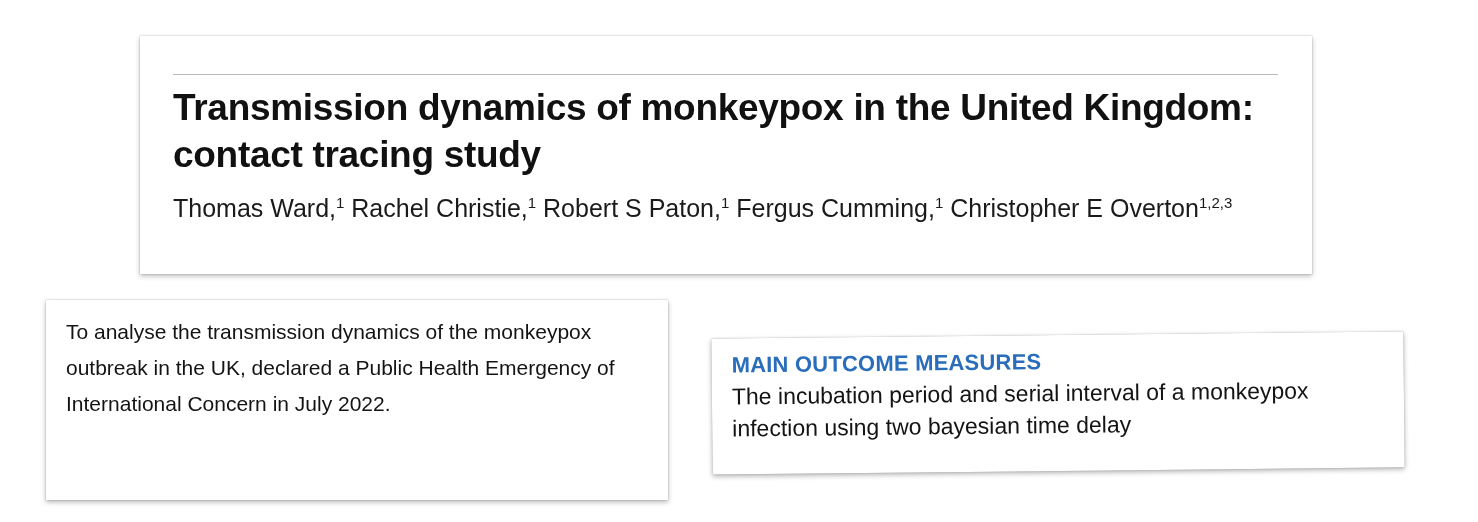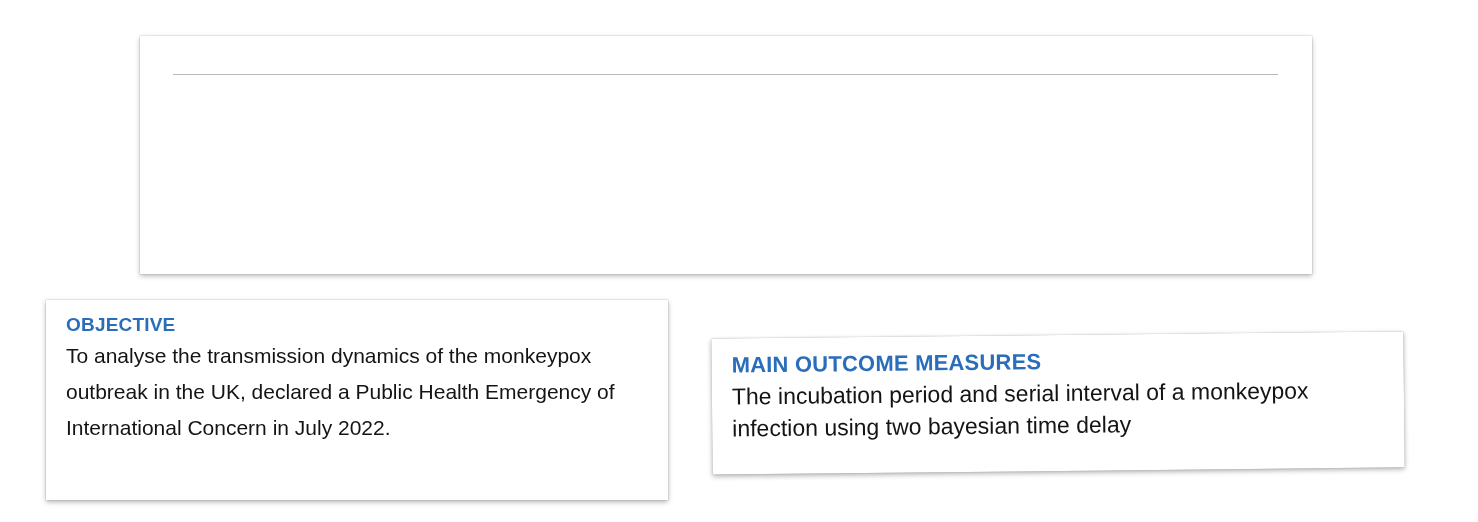--- a/index.html
+++ b/index.html
@@ -108,23 +108,24 @@
   .panel-outcome .panel-body {
     font-size: 23px;
     line-height: 32px;
   }
 </style>
 </head>
 <body>
 
 <div class="title-card">
   <div class="title-rule"></div>
+  <h1 class="paper-title">Transmission dynamics of monkeypox in the United Kingdom: contact tracing study</h1>
+  <div class="authors">Thomas Ward,<sup>1</sup> Rachel Christie,<sup>1</sup> Robert S Paton,<sup>1</sup> Fergus Cumming,<sup>1</sup> Christopher E Overton<sup>1,2,3</sup></div>
 </div>
 
 <div class="panel panel-objective">
-  <p class="panel-heading">OBJECTIVE</p>
   <p class="panel-body">To analyse the transmission dynamics of the monkeypox outbreak in the UK, declared a Public Health Emergency of International Concern in July 2022.</p>
 </div>
 
 <div class="panel panel-outcome">
   <p class="panel-heading">MAIN OUTCOME MEASURES</p>
   <p class="panel-body">The incubation period and serial interval of a monkeypox infection using two bayesian time delay</p>
 </div>
 
 </body></html>

